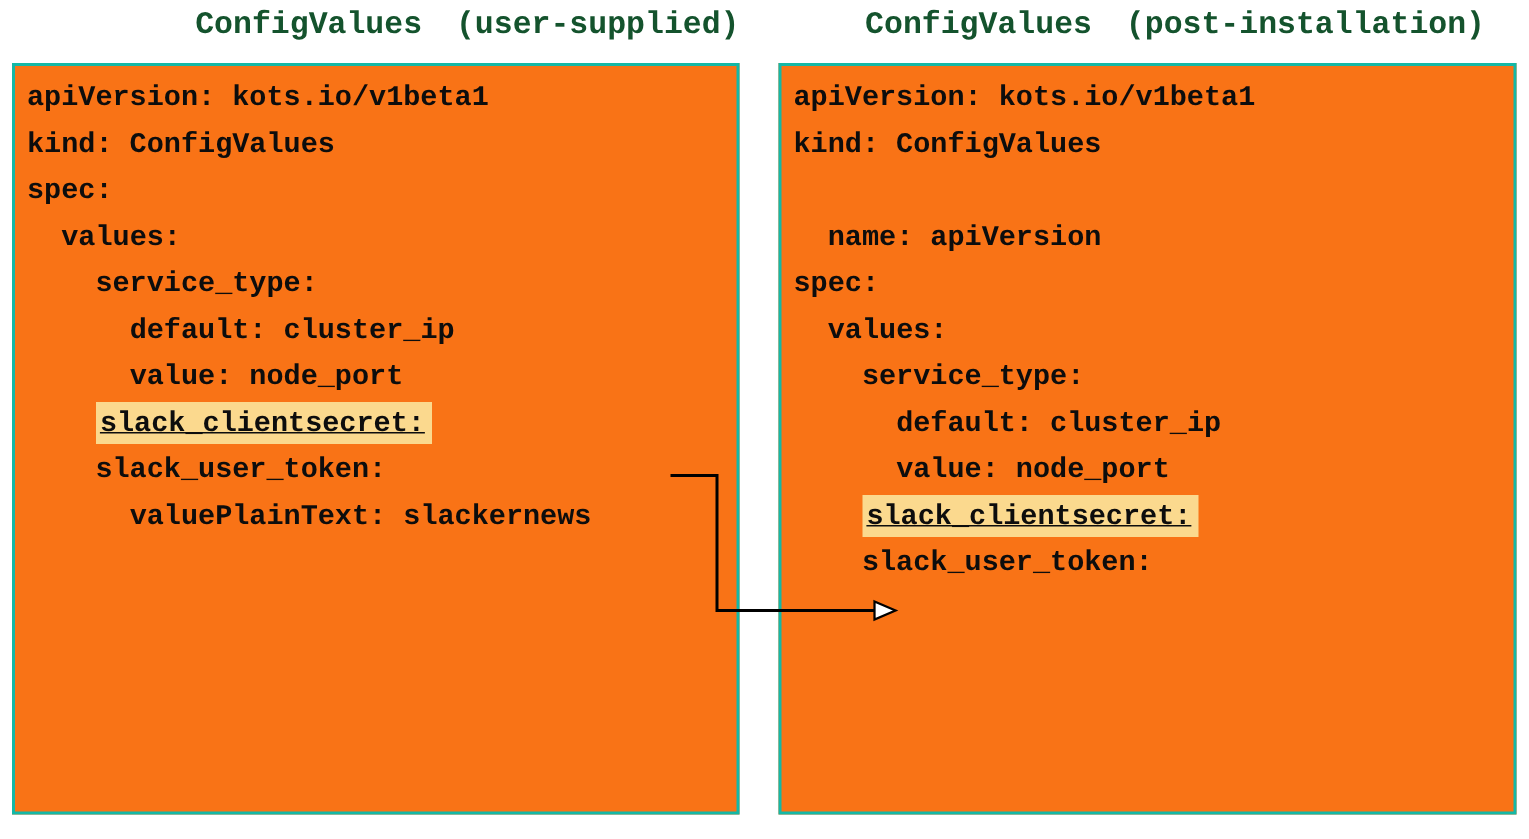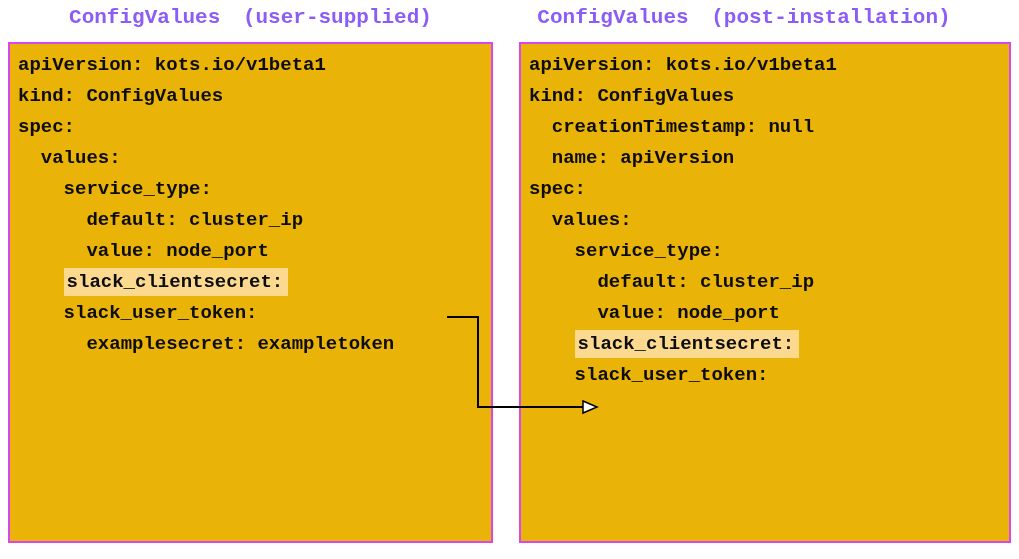--- a/index.html
+++ b/index.html
@@ -6,50 +6,51 @@
   html, body { width: 1019px; height: 559px; }
   body {
     position: relative;
     background: #ffffff;
     font-family: "Liberation Mono", "DejaVu Sans Mono", monospace;
     overflow: hidden;
   }
   .panel-title {
     position: absolute;
     top: 6px;
-    text-align: center;
+    text-align: right;
     font-weight: bold;
     font-size: 21px;
-    color: #8b5cf6;
+    color: #14532d;
     word-spacing: 10px;
     white-space: pre;
   }
   #left-title  { left: 8px;   width: 485px; }
   #right-title { left: 498px; width: 492px; }
   .panel {
     position: absolute;
     top: 42px;
     height: 501px;
-    background: #eab308;
-    border: 2px solid #d946ef;
+    background: #f97316;
+    border: 2px solid #14b8a6;
     padding: 6px 6px 0 8px;
   }
   #left-panel  { left: 8px;   width: 485px; }
   #right-panel { left: 519px; width: 492px; }
   .code-line {
     height: 31px;
     line-height: 31px;
     font-size: 19px;
     font-weight: bold;
     white-space: pre;
     color: #0d0d0d;
   }
   .hl {
     background: #fbd98e;
     padding: 3px 5px 3px 3px;
+    text-decoration: underline;
   }
   #arrow-overlay {
     position: absolute;
     left: 0; top: 0;
     width: 1019px; height: 559px;
     pointer-events: none;
   }
 </style>
 </head>
 <body>
@@ -60,27 +61,27 @@
 <div class="panel" id="left-panel">
   <div class="code-line"><span></span><span>apiVersion: kots.io/v1beta1</span></div>
   <div class="code-line"><span></span><span>kind: ConfigValues</span></div>
   <div class="code-line"><span></span><span>spec:</span></div>
   <div class="code-line"><span>  </span><span>values:</span></div>
   <div class="code-line"><span>    </span><span>service_type:</span></div>
   <div class="code-line"><span>      </span><span>default: cluster_ip</span></div>
   <div class="code-line"><span>      </span><span>value: node_port</span></div>
   <div class="code-line"><span>    </span><span class="hl">slack_clientsecret:</span></div>
   <div class="code-line"><span>    </span><span>slack_user_token:</span></div>
-  <div class="code-line"><span>      </span><span>examplesecret: exampletoken</span></div>
+  <div class="code-line"><span>      </span><span>valuePlainText: slackernews</span></div>
 </div>
 
 <div class="panel" id="right-panel">
   <div class="code-line"><span></span><span>apiVersion: kots.io/v1beta1</span></div>
   <div class="code-line"><span></span><span>kind: ConfigValues</span></div>
-  <div class="code-line"><span>  </span><span>creationTimestamp: null</span></div>
+  <div class="code-line"><span>  </span></div>
   <div class="code-line"><span>  </span><span>name: apiVersion</span></div>
   <div class="code-line"><span></span><span>spec:</span></div>
   <div class="code-line"><span>  </span><span>values:</span></div>
   <div class="code-line"><span>    </span><span>service_type:</span></div>
   <div class="code-line"><span>      </span><span>default: cluster_ip</span></div>
   <div class="code-line"><span>      </span><span>value: node_port</span></div>
   <div class="code-line"><span>    </span><span class="hl">slack_clientsecret:</span></div>
   <div class="code-line"><span>    </span><span>slack_user_token:</span></div>
   <div class="code-line"><span>      </span></div>
 </div>

